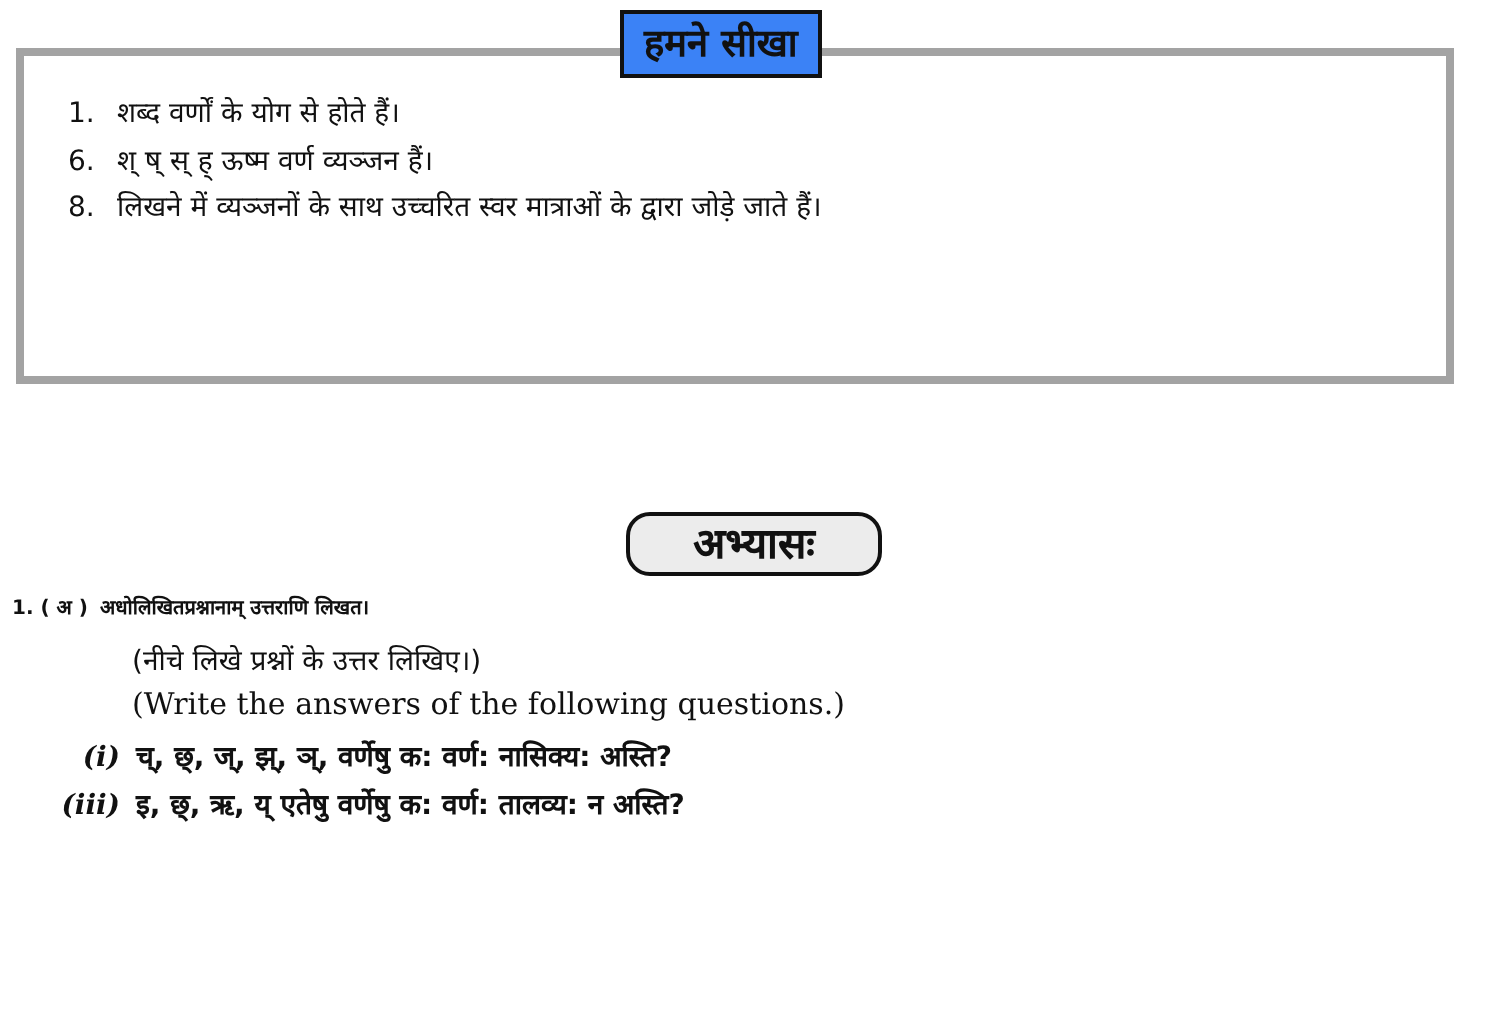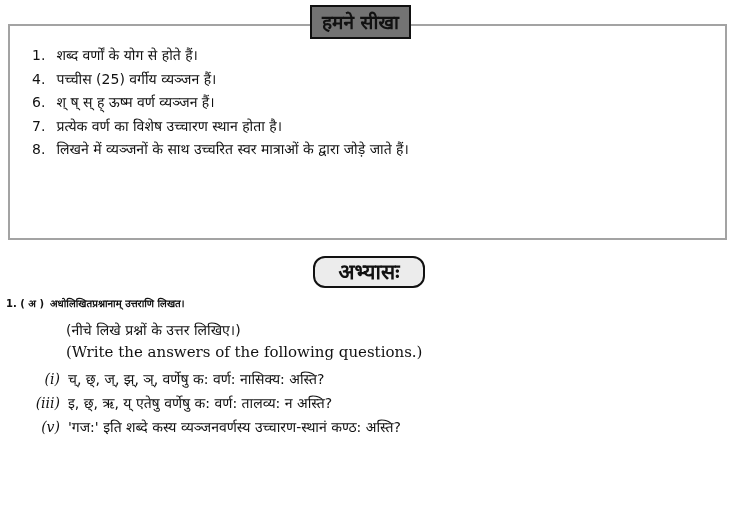--- a/index.html
+++ b/index.html
@@ -13,31 +13,31 @@
       position: relative;
       overflow: hidden;
       font-family: "DejaVu Sans", "Liberation Sans", sans-serif;
       color: #111111;
     }
     .summary-box {
       position: absolute;
       left: 8px;
       top: 24px;
       width: 719px;
-      height: 216px;
-      border: 2px solid #a3a3a3;
+      height: 168px;
+      border: 4px solid #a3a3a3;
       box-sizing: border-box;
     }
     .summary-title {
       position: absolute;
       left: 310px;
       top: 5px;
       height: 34px;
       padding: 0 10px;
-      background: #737373;
+      background: #3b82f6;
       border: 2px solid #111111;
       box-sizing: border-box;
       font-size: 19px;
       font-weight: bold;
       line-height: 30px;
       white-space: nowrap;
     }
     .summary-list {
       position: absolute;
       left: 22px;
@@ -53,21 +53,21 @@
       white-space: nowrap;
     }
     .summary-list .num {
       display: inline-block;
       width: 20px;
     }
     .exercise-badge {
       position: absolute;
       left: 313px;
       top: 256px;
-      width: 112px;
+      width: 128px;
       height: 32px;
       border: 2px solid #111111;
       border-radius: 12px;
       box-sizing: border-box;
       background: #ececec;
       text-align: center;
       font-size: 21px;
       font-weight: bold;
       line-height: 28px;
       white-space: nowrap;
@@ -98,50 +98,48 @@
       margin: 0;
       padding: 0;
       list-style: none;
     }
     .q-items li {
       height: 23.8px;
       line-height: 23.8px;
       font-size: 14px;
       white-space: nowrap;
       position: relative;
+      font-weight: bold;
     }
     .q-items .roman {
       display: inline-block;
       width: 60px;
       text-align: right;
       padding-right: 8px;
       font-family: "DejaVu Serif", "Liberation Serif", serif;
       font-style: italic;
       font-size: 14px;
     }
   </style>
 </head>
 <body>
 
 <div class="summary-box">
   <ol class="summary-list">
     <li><span class="num">1.</span> <span>शब्द वर्णों के योग से होते हैं।</span></li>
-    <li><span class="num">4.</span> <span>पच्चीस (25) वर्गीय व्यञ्जन हैं।</span></li>
     <li><span class="num">6.</span> <span>श् ष् स् ह् ऊष्म वर्ण व्यञ्जन हैं।</span></li>
-    <li><span class="num">7.</span> <span>प्रत्येक वर्ण का विशेष उच्चारण स्थान होता है।</span></li>
     <li><span class="num">8.</span> <span>लिखने में व्यञ्जनों के साथ उच्चरित स्वर मात्राओं के द्वारा जोड़े जाते हैं।</span></li>
   </ol>
 </div>
 <div class="summary-title">हमने सीखा</div>
 
 <div class="exercise-badge">अभ्यासः</div>
 
 <div class="q-head">
   <span class="qnum">1. ( अ )</span><span>अधोलिखितप्रश्नानाम् उत्तराणि लिखत।</span>
 </div>
 <div class="q-sub" style="top:320px;">(नीचे लिखे प्रश्नों के उत्तर लिखिए।)</div>
 <div class="q-sub english" style="top:343px;">(Write the answers of the following questions.)</div>
 
 <ol class="q-items">
   <li><span class="roman">(i)</span><span>च्, छ्, ज्, झ्, ञ्, वर्णेषु क: वर्ण: नासिक्य: अस्ति?</span></li>
   <li><span class="roman">(iii)</span><span>इ, छ्, ऋ, य् एतेषु वर्णेषु क: वर्ण: तालव्य: न अस्ति?</span></li>
-  <li><span class="roman">(v)</span><span>'गज:' इति शब्दे कस्य व्यञ्जनवर्णस्य उच्चारण-स्थानं कण्ठ: अस्ति?</span></li>
 </ol>
 
 </body></html>

